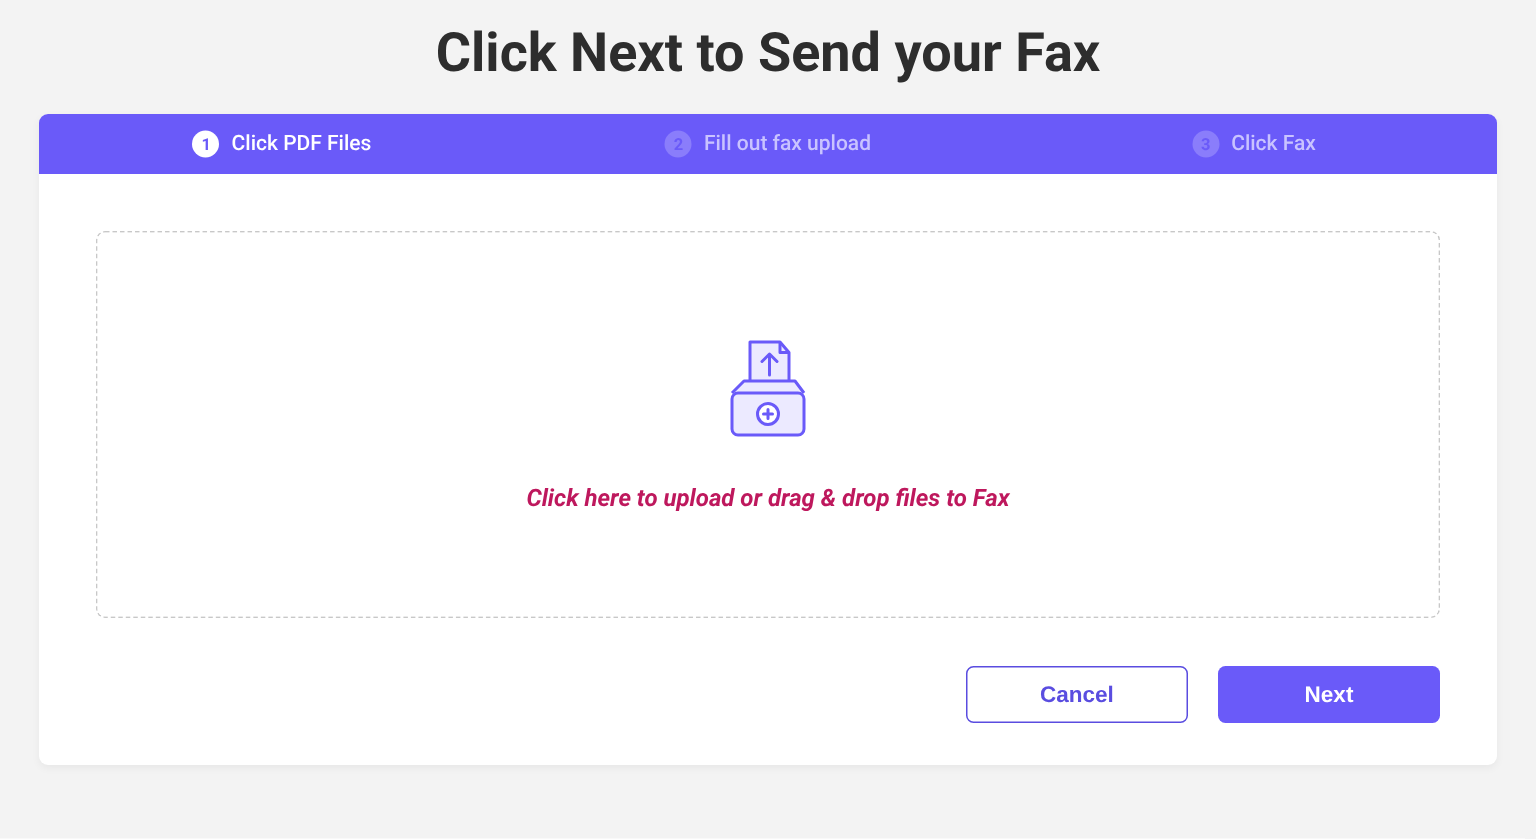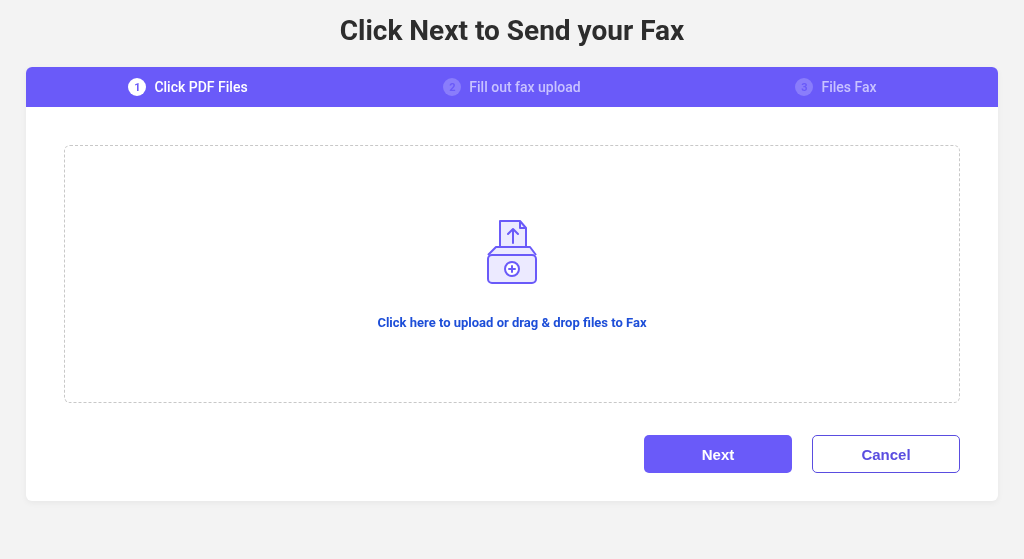--- a/index.html
+++ b/index.html
@@ -5,21 +5,21 @@
     * { box-sizing: border-box; margin: 0; padding: 0; }
     body {
       font-family: -apple-system, BlinkMacSystemFont, "Segoe UI", Roboto, sans-serif;
       background: #f3f3f3;
       width: 1024px;
       height: 559px;
       overflow: hidden;
     }
     .page-title {
       text-align: center;
-      font-size: 28px;
+      font-size: 36px;
       font-weight: 700;
       color: #2d2d2d;
       padding-top: 14px;
       padding-bottom: 20px;
     }
     .card {
       background: #fff;
       margin: 0 26px;
       border-radius: 6px;
       box-shadow: 0 2px 6px rgba(0,0,0,0.05);
@@ -66,23 +66,24 @@
       border-radius: 6px;
       height: 258px;
       display: flex;
       flex-direction: column;
       align-items: center;
       justify-content: center;
       gap: 24px;
       cursor: pointer;
     }
     .dropzone-text {
-      color: #1d4ed8;
-      font-size: 13px;
+      color: #be185d;
+      font-size: 16px;
       font-weight: 700;
+      font-style: italic;
     }
     .actions {
       display: flex;
       justify-content: flex-end;
       gap: 20px;
       padding: 8px 38px 28px 38px;
     }
     .btn {
       width: 148px;
       height: 38px;
@@ -123,21 +124,21 @@
     <div class="step active">
       <span class="step-circle">1</span>
       <span>Click PDF Files</span>
     </div>
     <div class="step">
       <span class="step-circle">2</span>
       <span>Fill out fax upload</span>
     </div>
     <div class="step">
       <span class="step-circle">3</span>
-      <span>Files Fax</span>
+      <span>Click Fax</span>
     </div>
   </div>
 
   <div class="card-body">
     <div class="dropzone">
       <div class="upload-icon-wrap">
         <svg width="76" height="72" viewBox="0 0 76 72">
 
           <g>
             <path d="M26 2 H46 L52 9 V30 H26 Z" fill="#eceaff" stroke="#6a5af9" stroke-width="2" stroke-linejoin="round"></path>
@@ -151,17 +152,17 @@
             <circle cx="38" cy="50" r="7" fill="#fff" stroke="#6a5af9" stroke-width="2"></circle>
             <path d="M38 47 V53 M35 50 H41" stroke="#6a5af9" stroke-width="2" stroke-linecap="round"></path>
           </g>
         </svg>
       </div>
       <div class="dropzone-text">Click here to upload or drag &amp; drop files to Fax</div>
     </div>
   </div>
 
   <div class="actions">
+    <button class="btn btn-outline">Cancel</button>
     <button class="btn btn-primary">Next</button>
-    <button class="btn btn-outline">Cancel</button>
   </div>
 
 </div>
 
 </body></html>

